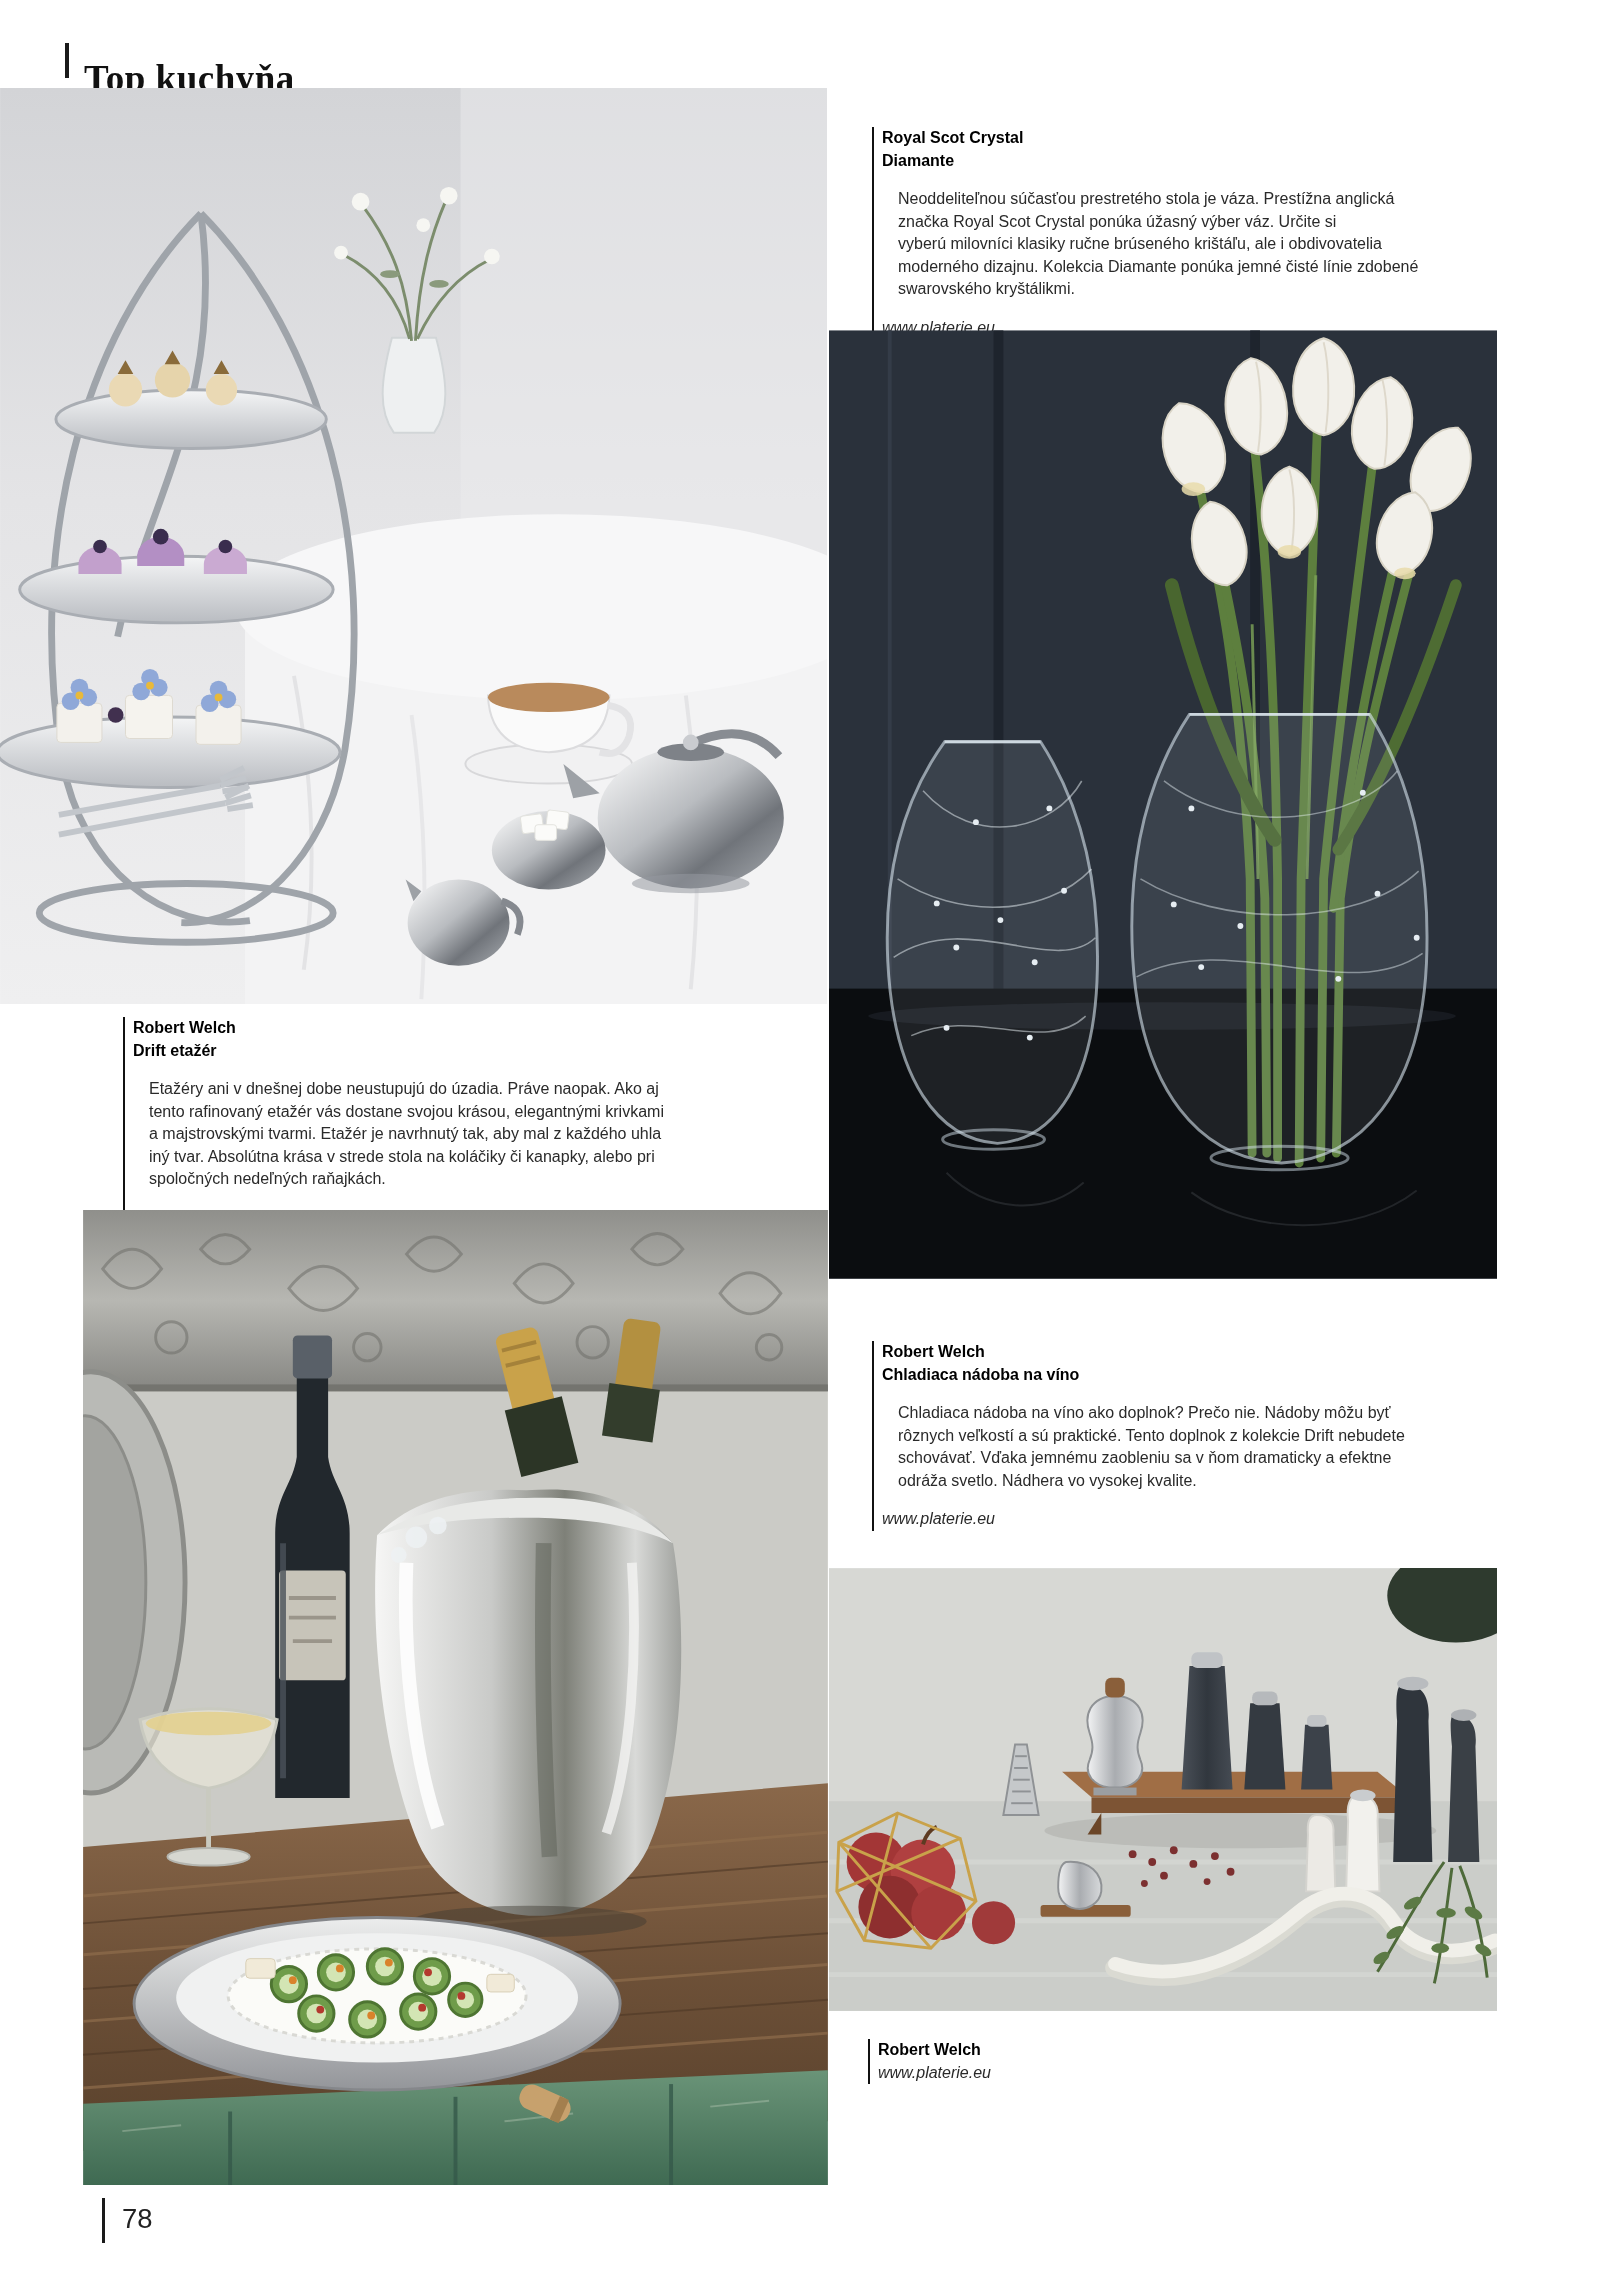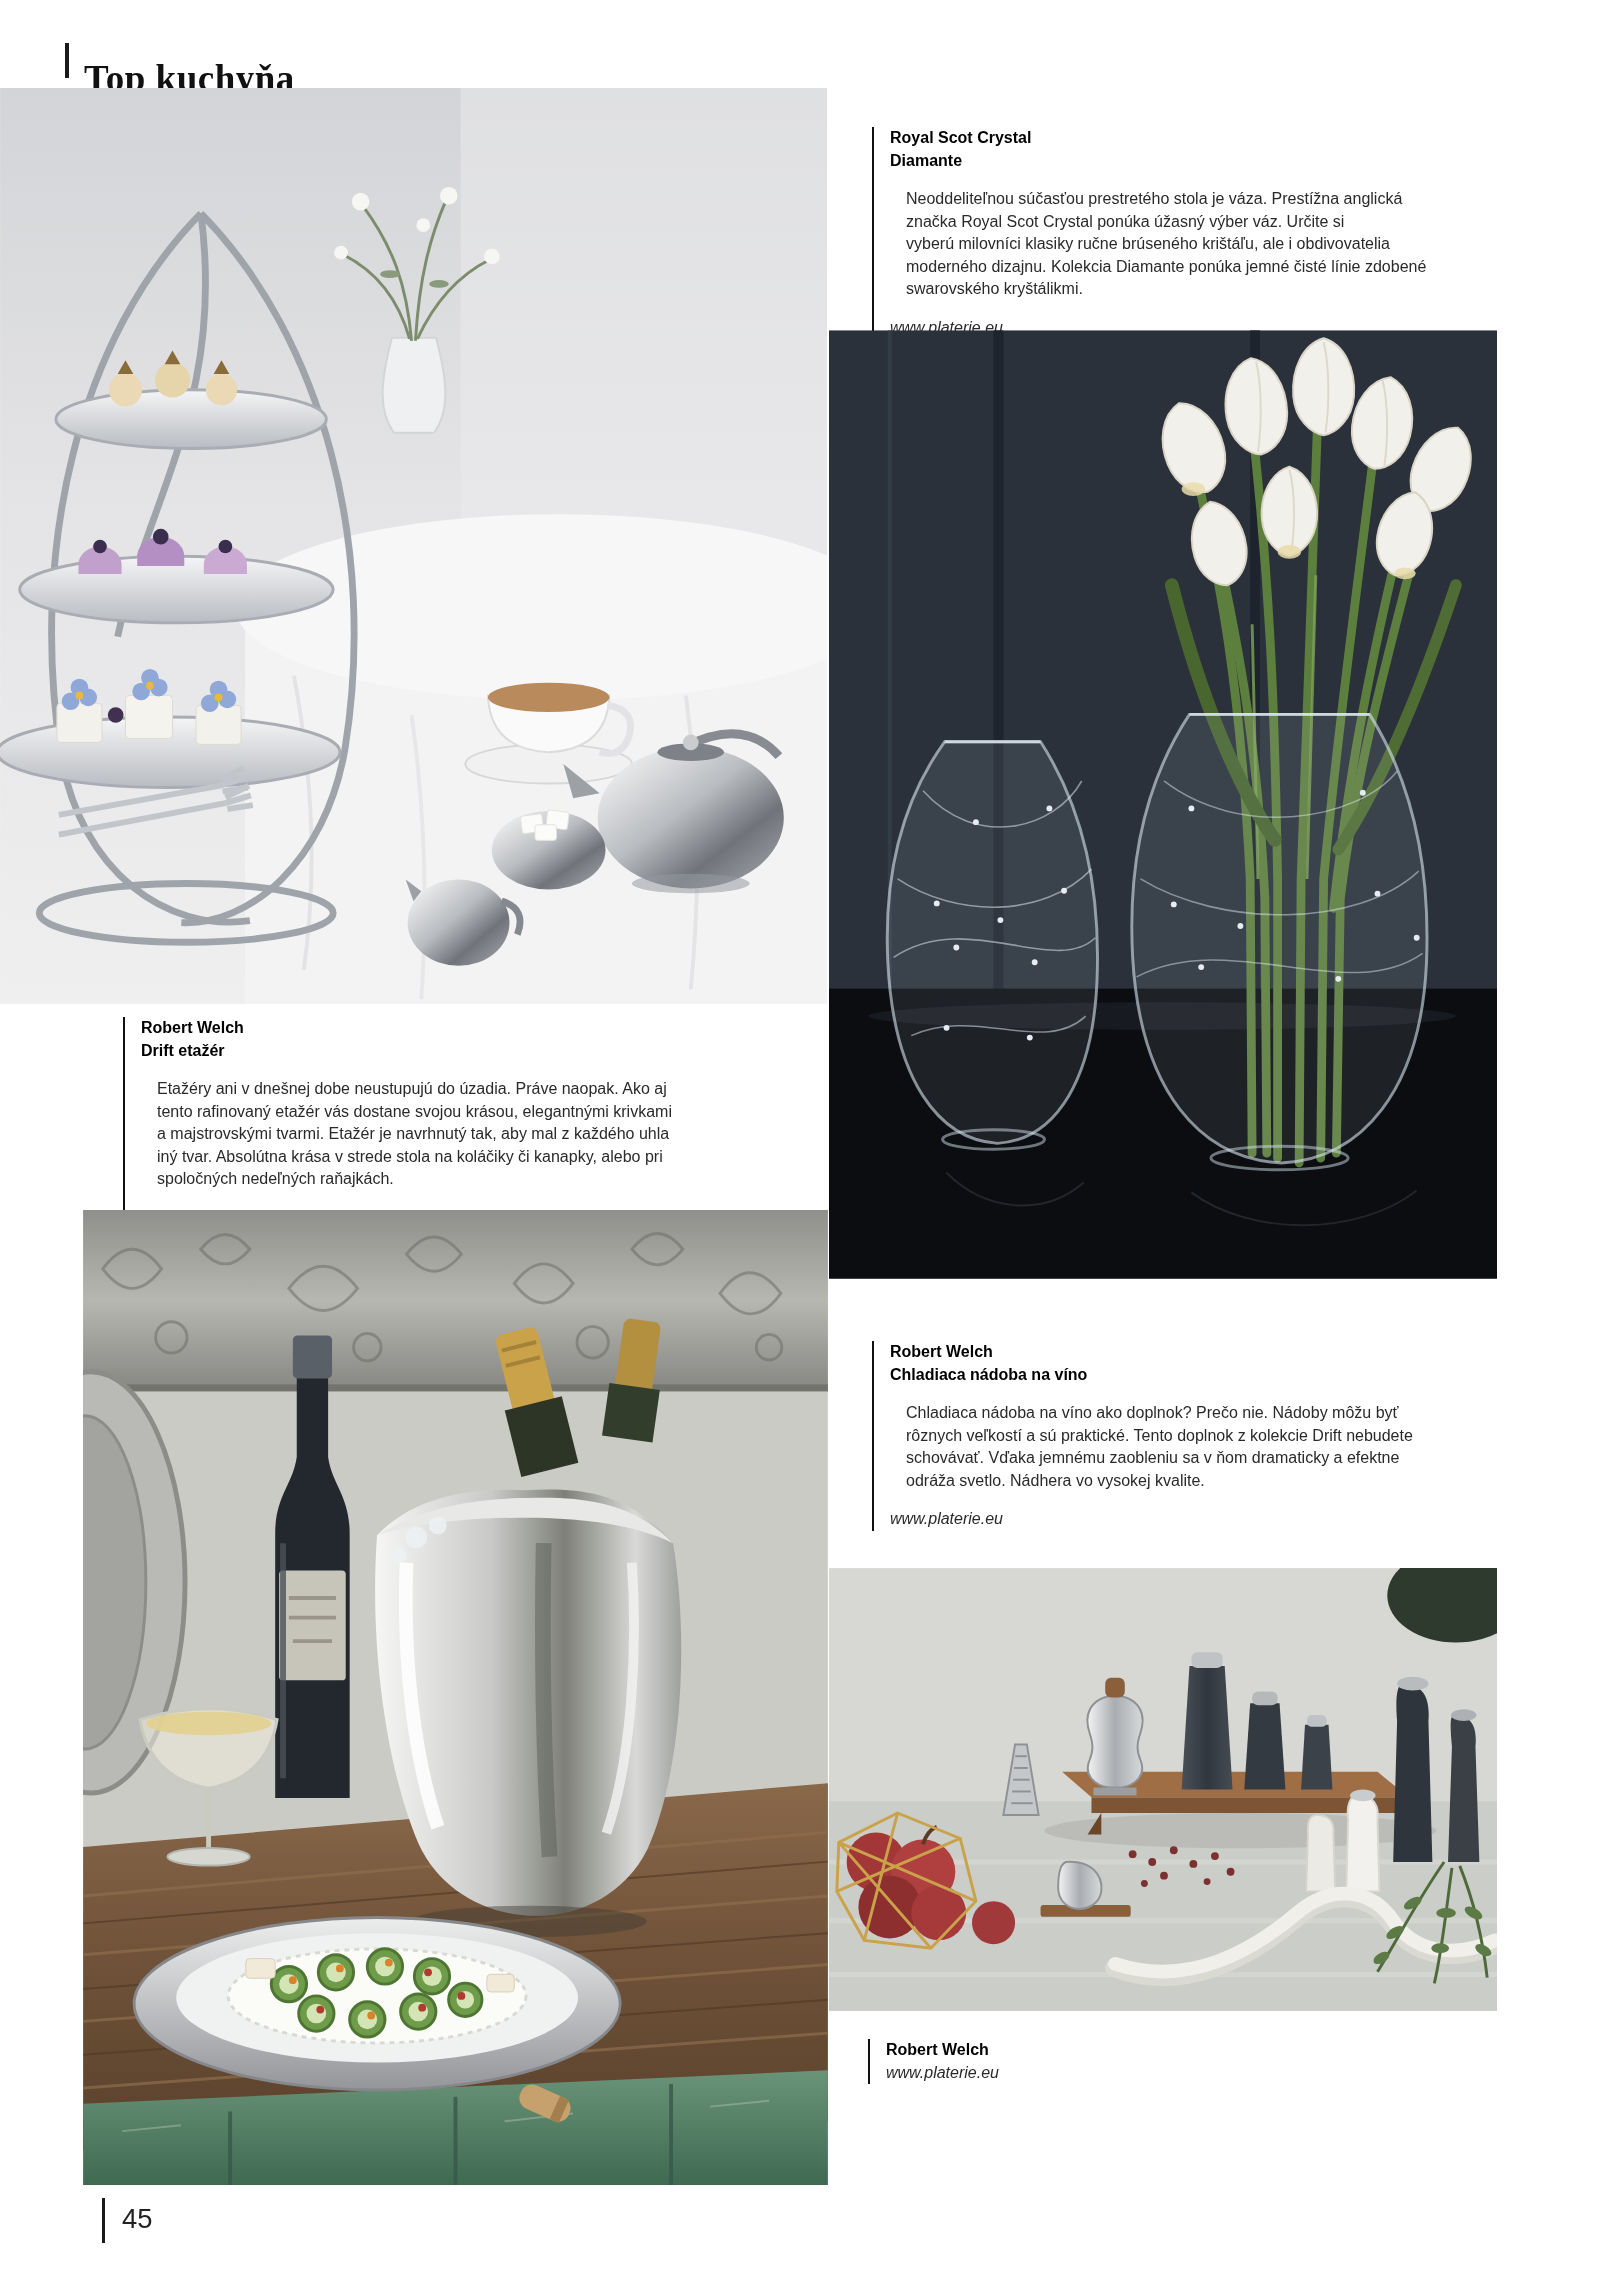--- a/index.html
+++ b/index.html
@@ -6,21 +6,21 @@
   .page{position:relative;width:1621px;height:2293px;background:#ffffff;
         font-family:"Liberation Sans", sans-serif;color:#222;overflow:hidden;}
   .abs{position:absolute;}
 
   
   .page-header-bar{left:65px;top:43px;width:3.9px;height:35px;background:#1a1a1a;}
   .page-title{left:84px;top:35px;font-family:"Liberation Serif",serif;font-weight:bold;
               font-size:37px;color:#111;letter-spacing:0.5px;margin-top:22px;}
 
   
-  .caption{border-left:2.9px solid #111;padding-left:16px;font-size:16px;line-height:22.5px;color:#2a2a2a;}
+  .caption{border-left:2.9px solid #111;padding-left:8px;font-size:16px;line-height:22.5px;color:#2a2a2a;}
   .caption h3{margin:0;font-size:16px;line-height:22.5px;font-weight:bold;color:#000;}
   .caption .body{margin:16px;white-space:pre-line;}
   .caption .url{font-style:italic;color:#2a2a2a;}
 
   .cap-royal{left:872px;top:127px;width:627px;}
   .cap-drift{left:123px;top:1017px;width:564px;}
   .cap-cooler{left:872px;top:1341px;width:627px;}
   .cap-salt{left:868px;top:2039px;width:627px;}
 
   
@@ -612,16 +612,16 @@
       </g>
     </g>
   </svg>
 
   <div class="abs caption cap-salt">
     <h3>Robert Welch</h3>
     <div class="url">www.platerie.eu</div>
   </div>
 
   <div class="abs folio-bar"></div>
-  <div class="abs folio-num">45</div>
+  <div class="abs folio-num">78</div>
 
 </div>
 
 
 </body></html>

